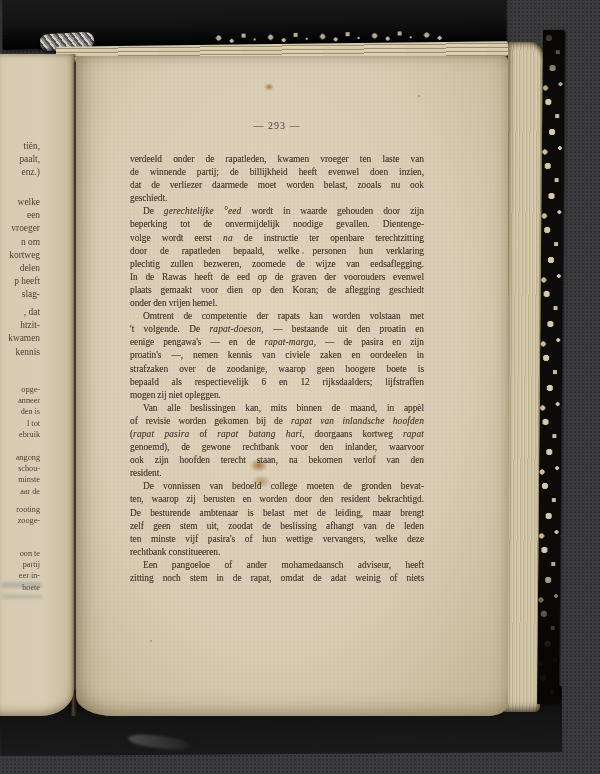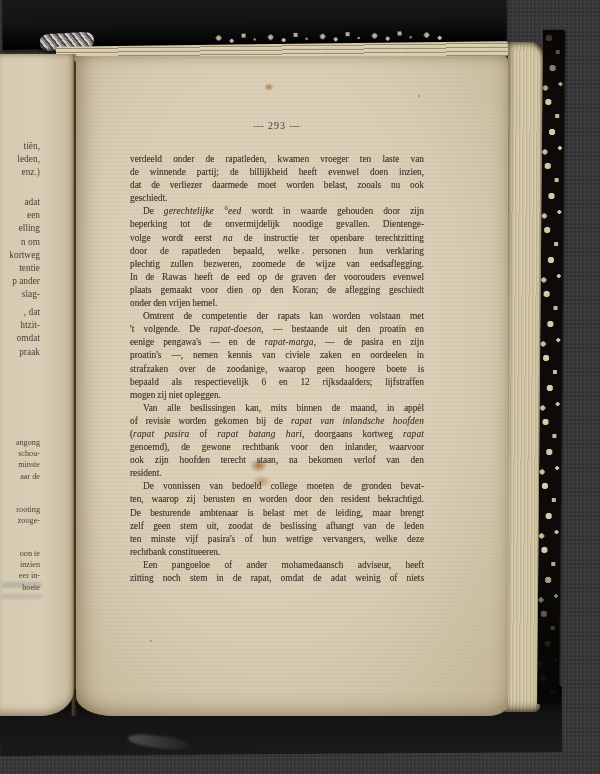--- a/index.html
+++ b/index.html
@@ -169,52 +169,59 @@
   <div class="cover-bottom"></div>
   <div class="cover-scratch"></div>
 
   <div class="page-stack"></div>
   <div class="marble-strip"></div>
 
   <div class="left-page">
     <div class="fragments">
         <div class="frag-group normal" style="top: 86px;">
           <div class="frag-line">tiën,</div>
-          <div class="frag-line">leden,</div>
+          <div class="frag-line">paalt,</div>
           <div class="frag-line">enz.)</div>
         </div>
         <div class="frag-group normal" style="top: 142px;">
-          <div class="frag-line">adat</div>
+          <div class="frag-line">welke</div>
           <div class="frag-line">een</div>
-          <div class="frag-line">elling</div>
+          <div class="frag-line">vroeger</div>
           <div class="frag-line">n om</div>
           <div class="frag-line">kortweg</div>
-          <div class="frag-line">tentie</div>
-          <div class="frag-line">p ander</div>
+          <div class="frag-line">delen</div>
+          <div class="frag-line">p heeft</div>
           <div class="frag-line">slag-</div>
         </div>
         <div class="frag-group normal" style="top: 252px;">
           <div class="frag-line">, dat</div>
           <div class="frag-line">htzit-</div>
-          <div class="frag-line">omdat</div>
-          <div class="frag-line">praak</div>
-        </div>
-        <div class="frag-group small" style="top: 383px;">
+          <div class="frag-line">kwamen</div>
+          <div class="frag-line">kennis</div>
+        </div>
+        <div class="frag-group small" style="top: 330px;">
+          <div class="frag-line">opge-</div>
+          <div class="frag-line">anneer</div>
+          <div class="frag-line">den is</div>
+          <div class="frag-line">l tot</div>
+          <div class="frag-line">ebruik</div>
+        </div>
+        <div class="frag-group small" style="top: 398px;">
           <div class="frag-line">angong</div>
           <div class="frag-line">schou-</div>
           <div class="frag-line">minste</div>
           <div class="frag-line">aar de</div>
         </div>
         <div class="frag-group small" style="top: 450px;">
           <div class="frag-line">rooting</div>
           <div class="frag-line">zooge-</div>
         </div>
         <div class="frag-group small" style="top: 494px;">
           <div class="frag-line">oon te</div>
-          <div class="frag-line">inzien</div>
+          <div class="frag-line">partij</div>
           <div class="frag-line">eer in-</div>
           <div class="frag-line">boete</div>
         </div>
       </div>
     <div class="stamp-smudge"></div>
   </div>
 
   <div class="gutter"></div>
 
   <div class="main-page">

